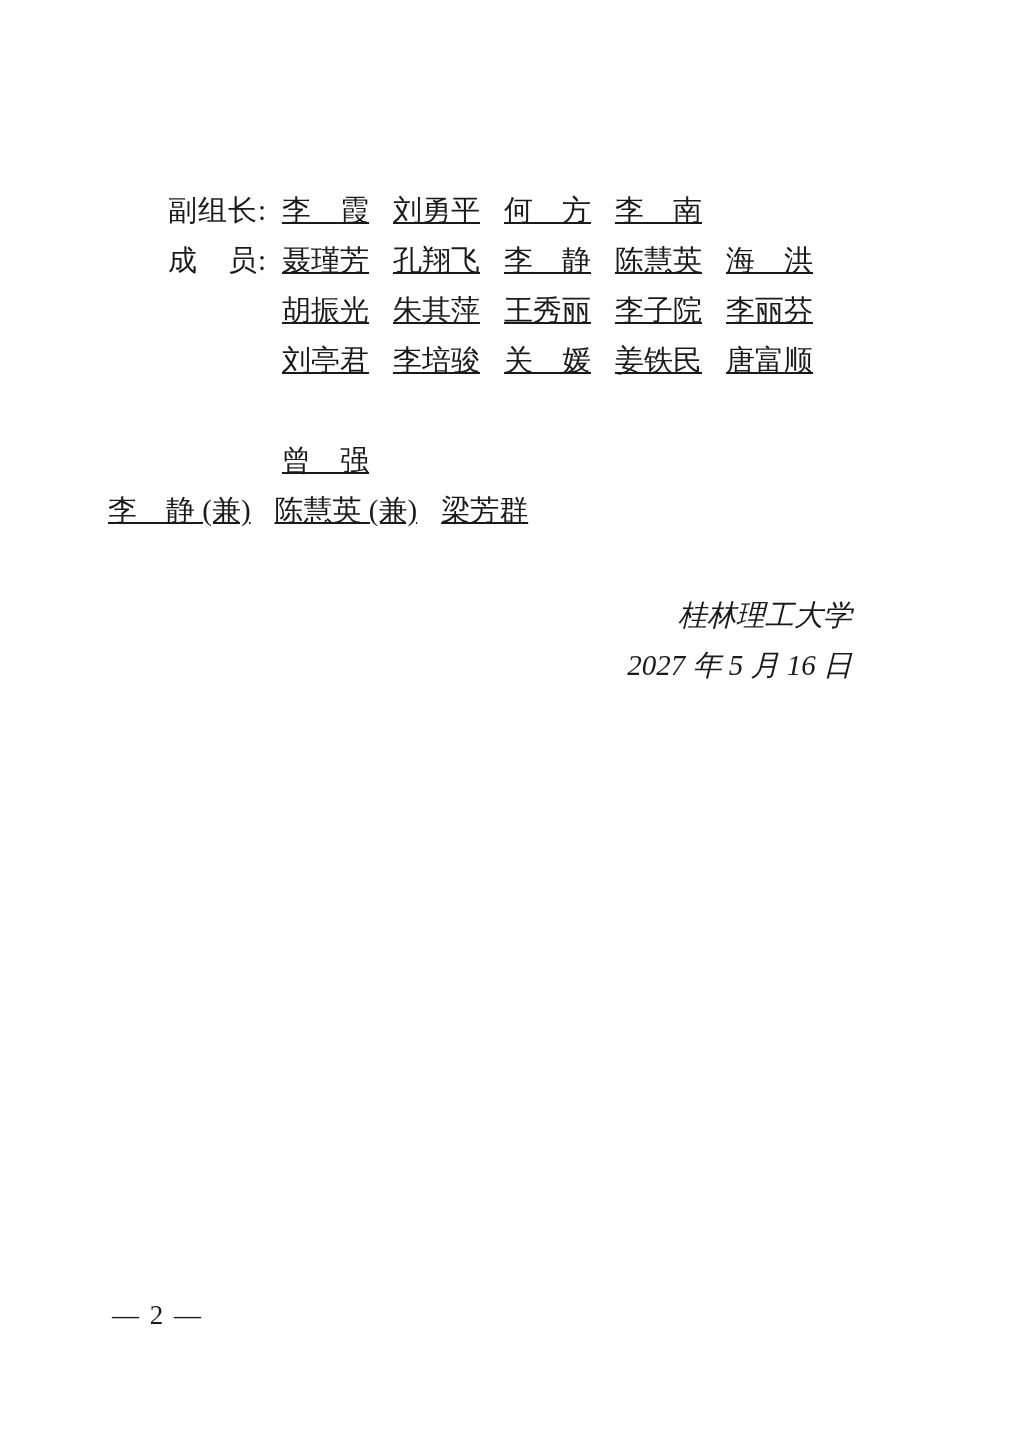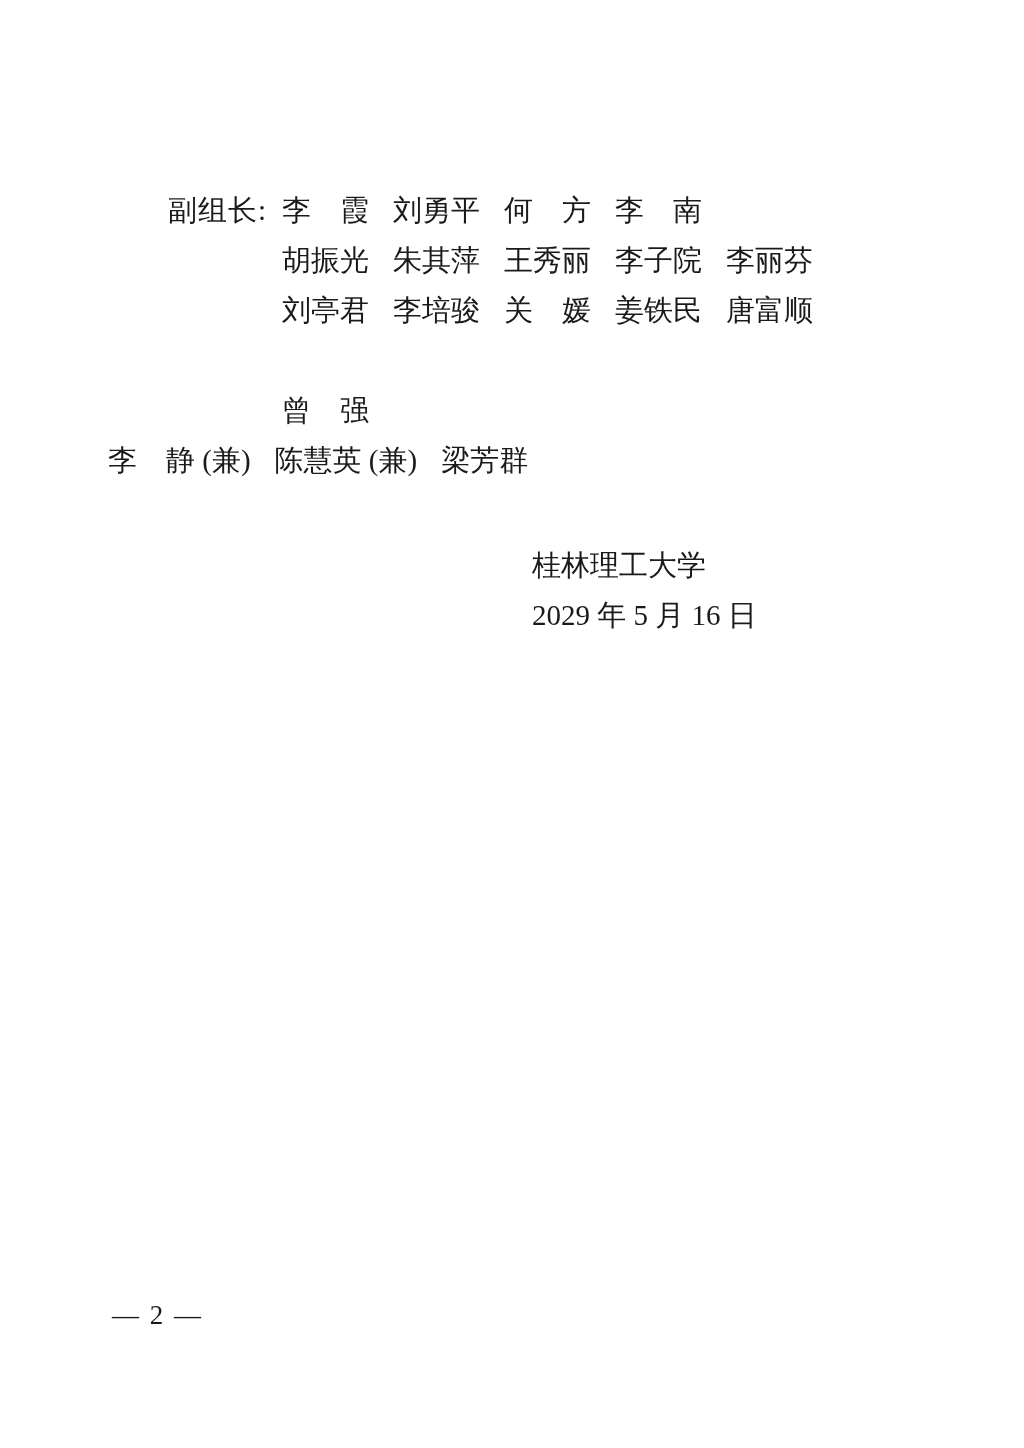--- a/index.html
+++ b/index.html
@@ -39,33 +39,35 @@
   }
   .names {
     display: flex;
     gap: 24px;
   }
   .names.wide-gap {
     gap: 24px;
   }
   .person-name {
     white-space: pre;
+    text-decoration: underline;
   }
   .paragraph { }
   .paragraph-line {
     white-space: pre;
     letter-spacing: 1px;
   }
   .paragraph-line.indent {
     text-indent: 60px;
   }
   .signature {
     width: 320px;
     margin: 55px 76px 0 auto;
-    text-align: left;
+    text-align: right;
+    font-style: italic;
   }
   .signature-org { }
   .signature-date { }
   .page-number {
     position: absolute;
     left: 112px;
     top: 1290px;
     font-size: 27px;
     line-height: 50px;
     letter-spacing: 2px;
@@ -83,20 +85,30 @@
       <div class="roster-row">
         <span class="row-label">副组长:</span>
         <span class="names">
           <span class="person-name">李　霞</span>
           <span class="person-name">刘勇平</span>
           <span class="person-name">何　方</span>
           <span class="person-name">李　南</span>
         </span>
       </div>
 
+      <div class="roster-row">
+        <span class="row-label">成　员:</span>
+        <span class="names">
+          <span class="person-name">聂瑾芳</span>
+          <span class="person-name">孔翔飞</span>
+          <span class="person-name">李　静</span>
+          <span class="person-name">陈慧英</span>
+          <span class="person-name">海　洪</span>
+        </span>
+      </div>
 
 
       <div class="roster-row">
         <span class="row-label"></span>
         <span class="names">
           <span class="person-name">胡振光</span>
           <span class="person-name">朱其萍</span>
           <span class="person-name">王秀丽</span>
           <span class="person-name">李子院</span>
           <span class="person-name">李丽芬</span>
@@ -131,19 +143,19 @@
           <span class="person-name">陈慧英 (兼)</span>
           <span class="person-name">梁芳群</span>
         </span>
       </div>
 
     </div>
 
 
     <div class="signature">
       <div class="signature-org">桂林理工大学</div>
-      <div class="signature-date">2029 年 5 月 16 日</div>
+      <div class="signature-date">2027 年 5 月 16 日</div>
     </div>
 
   </div>
 
   <div class="page-number">— 2 —</div>
 </div>
 
 </body></html>

